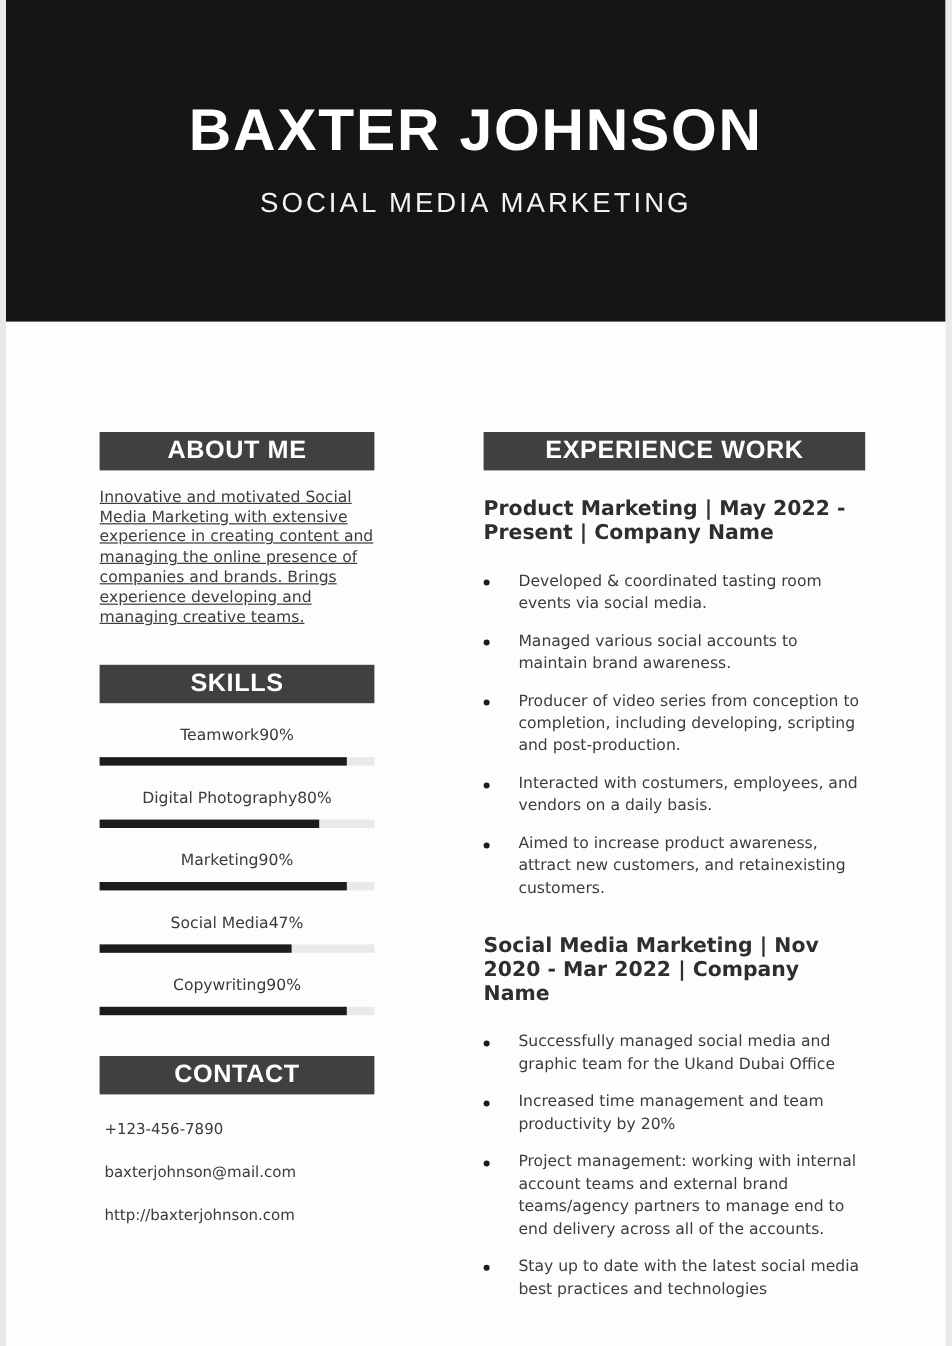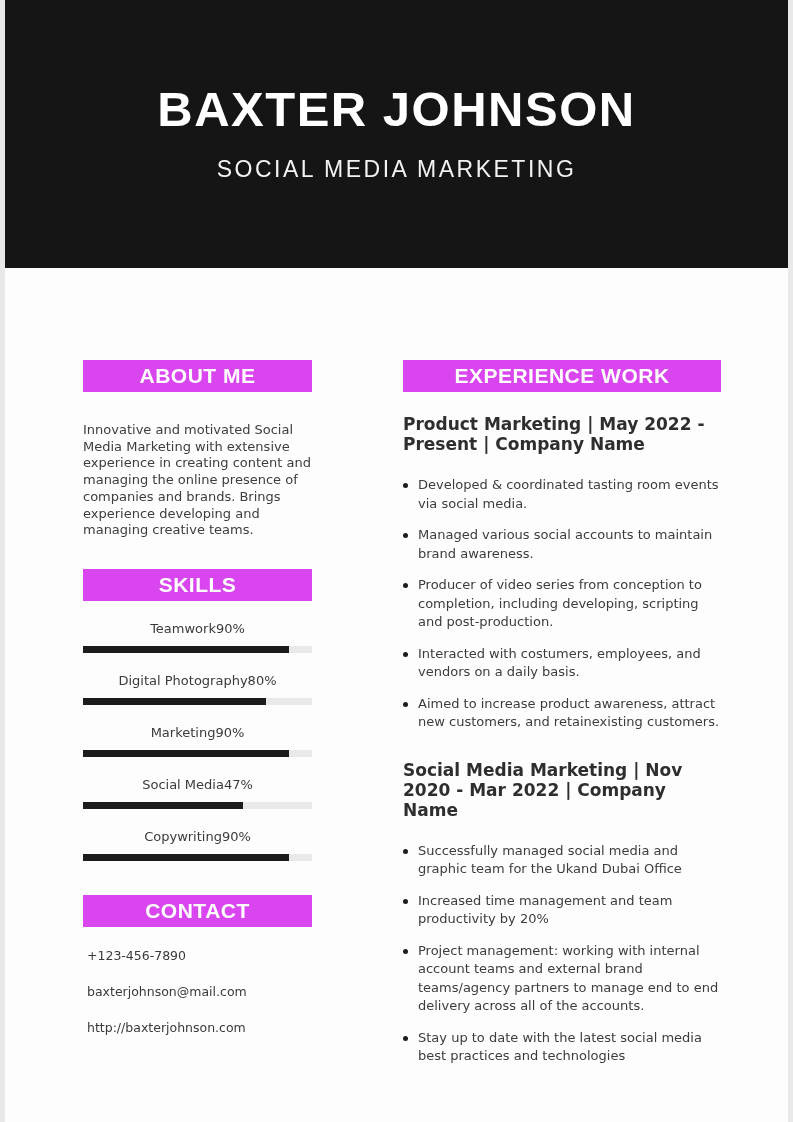--- a/index.html
+++ b/index.html
@@ -32,30 +32,30 @@
   .content{
     display:flex;
     padding:92px 77px 0 78px;
     box-sizing:border-box;
     gap:91px;
   }
   .col-left{width:229px;flex:0 0 229px;}
   .col-right{width:318px;flex:0 0 318px;}
   
   .section-bar{
-    background:#d946ef;color:#ffffff;
+    background:#404040;color:#ffffff;
     height:32px;line-height:32px;
     text-align:center;
     font-family:"Liberation Sans",sans-serif;
     font-size:21px;font-weight:700;letter-spacing:0.5px;
   }
   
   .about-text{
-    margin-top:30px;
-    font-size:13px;line-height:16.7px;color:#3d3d3d;
+    margin-top:15px;
+    font-size:13px;line-height:16.7px;color:#3d3d3d;text-decoration:underline;
   }
   
   .skills-bar-header{margin-top:30px;}
   .skill-row{margin-top:20px;}
   .skill-row:first-of-type{margin-top:24px;}
   .skill-top{
     display:flex;justify-content:center;align-items:baseline;
     font-size:13px;color:#3a3a3a;
   }
   .skill-track{
@@ -71,21 +71,21 @@
     margin-top:21px;font-size:12.5px;color:#3a3a3a;padding-left:4px;
   }
   
   .job{margin-top:22px;}
   .job + .job{margin-top:28px;}
   .job-title{
     font-size:17px;font-weight:700;color:#2e2e2e;line-height:20px;
   }
   .bullets{margin:22px 0 0 0;padding:0;list-style:none;}
   .bullets li{
-    display:flex;gap:10px;
+    display:flex;gap:24px;
     font-size:13px;line-height:18.5px;color:#3c3c3c;
     margin-top:13px;
   }
   .bullets li:first-child{margin-top:0;}
   .dot{
     flex:0 0 auto;width:5px;height:5px;border-radius:50%;
     background:#1c1c1c;margin-top:7px;
   }
 </style>
 </head>

